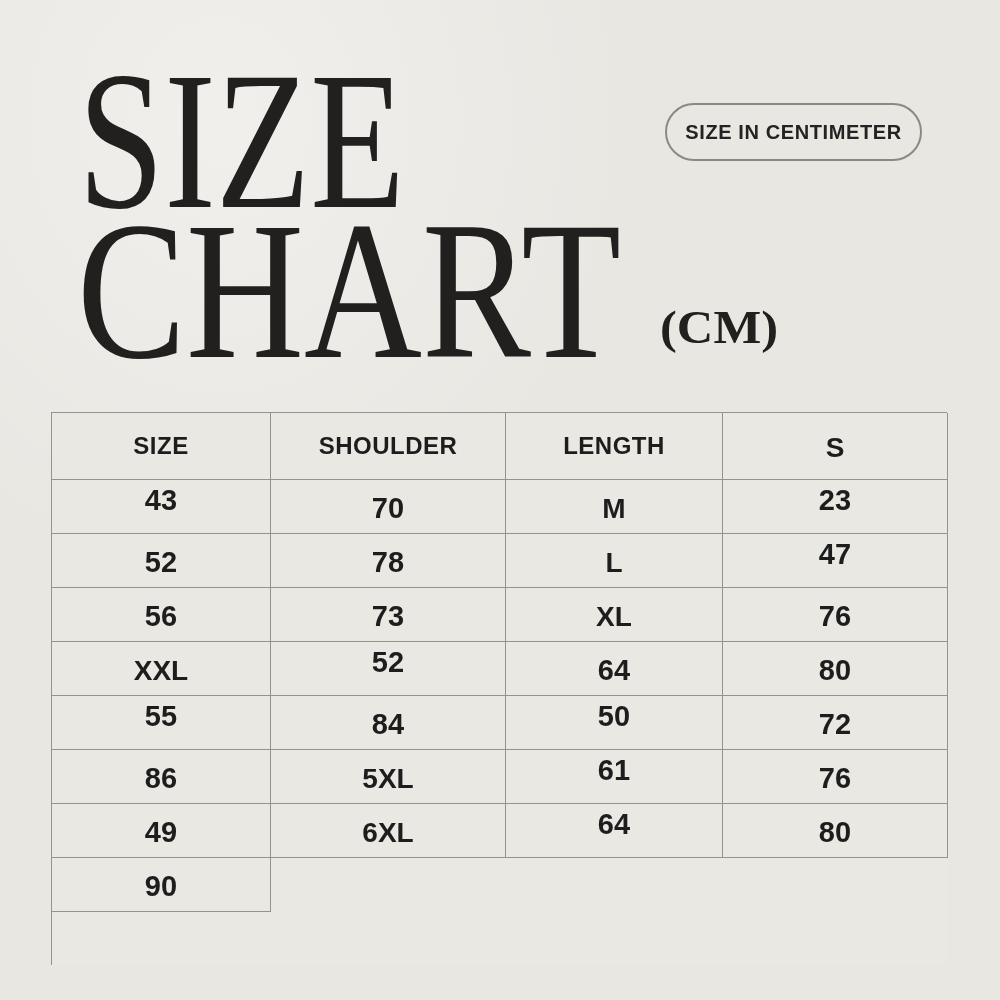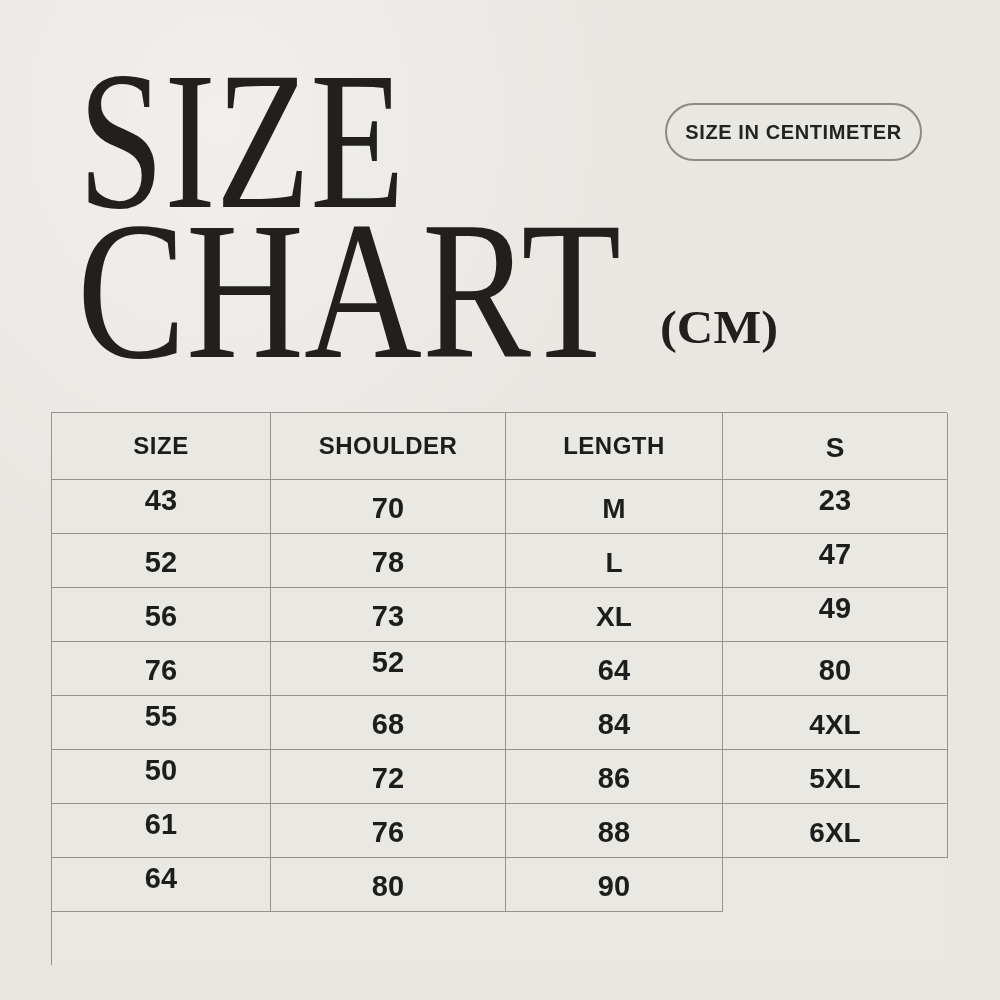--- a/index.html
+++ b/index.html
@@ -145,79 +145,73 @@
   <div class="cell val width">
       <span>56</span>
     </div>
   <div class="cell val length">
       <span>73</span>
     </div>
 
   <div class="cell size-label">
       <span>XL</span>
     </div>
-  <div class="cell val shoulder">
+  <div class="cell val length">
+      <span>76</span>
+    </div>
+
+  <div class="cell size-label">
+      <span>XXL</span>
+    </div>
+  <div class="cell val shoulder">
+      <span>52</span>
+    </div>
+  <div class="cell val width">
+      <span>64</span>
+    </div>
+  <div class="cell val length">
+      <span>80</span>
+    </div>
+
+  <div class="cell val shoulder">
+      <span>55</span>
+    </div>
+  <div class="cell val length">
+      <span>84</span>
+    </div>
+
+  <div class="cell val shoulder">
+      <span>50</span>
+    </div>
+  <div class="cell val width">
+      <span>72</span>
+    </div>
+  <div class="cell val length">
+      <span>86</span>
+    </div>
+
+  <div class="cell size-label">
+      <span>5XL</span>
+    </div>
+  <div class="cell val shoulder">
+      <span>61</span>
+    </div>
+  <div class="cell val width">
+      <span>76</span>
+    </div>
+  <div class="cell val length">
       <span>49</span>
     </div>
-  <div class="cell val length">
-      <span>76</span>
-    </div>
-
-  <div class="cell val shoulder">
-      <span>52</span>
-    </div>
-  <div class="cell val width">
+
+  <div class="cell size-label">
+      <span>6XL</span>
+    </div>
+  <div class="cell val shoulder">
       <span>64</span>
     </div>
-  <div class="cell val length">
+  <div class="cell val width">
       <span>80</span>
     </div>
-
-  <div class="cell val shoulder">
-      <span>55</span>
-    </div>
-  <div class="cell val width">
-      <span>68</span>
-    </div>
-  <div class="cell val length">
-      <span>84</span>
-    </div>
-
-  <div class="cell size-label">
-      <span>4XL</span>
-    </div>
-  <div class="cell val shoulder">
-      <span>50</span>
-    </div>
-  <div class="cell val width">
-      <span>72</span>
-    </div>
-  <div class="cell val length">
-      <span>86</span>
-    </div>
-
-  <div class="cell size-label">
-      <span>5XL</span>
-    </div>
-  <div class="cell val shoulder">
-      <span>61</span>
-    </div>
-  <div class="cell val width">
-      <span>76</span>
-    </div>
-  <div class="cell val length">
-      <span>88</span>
-    </div>
-
-  <div class="cell size-label">
-      <span>6XL</span>
-    </div>
-  <div class="cell val shoulder">
-      <span>64</span>
-    </div>
-  <div class="cell val width">
-      <span>80</span>
-    </div>
   <div class="cell val length">
       <span>90</span>
     </div>
 
 </div>
 
 </body></html>

